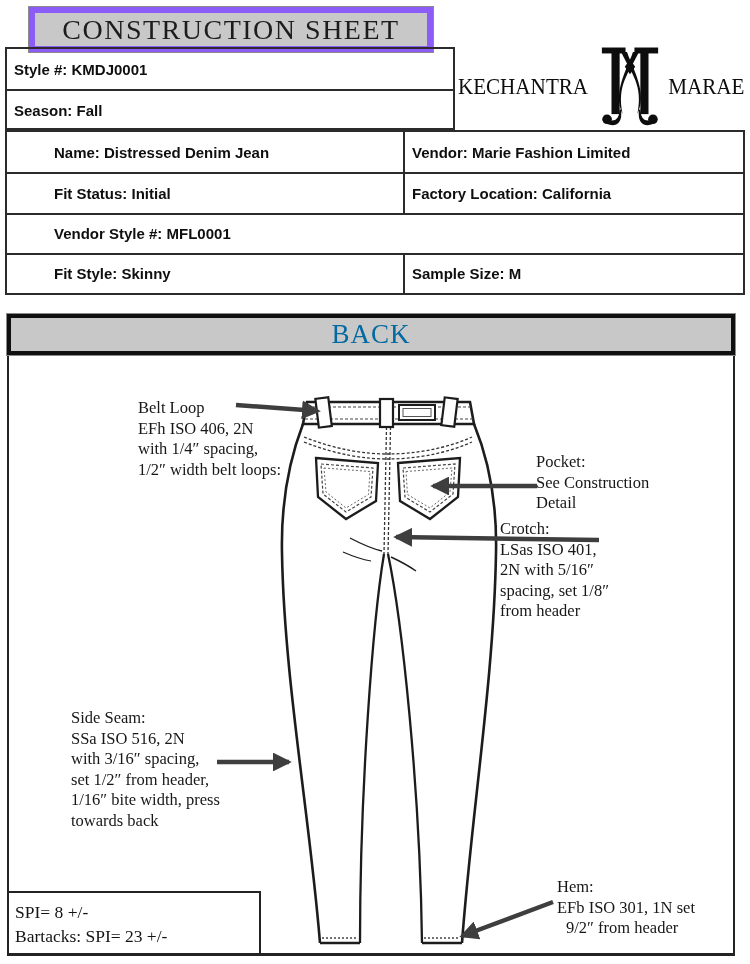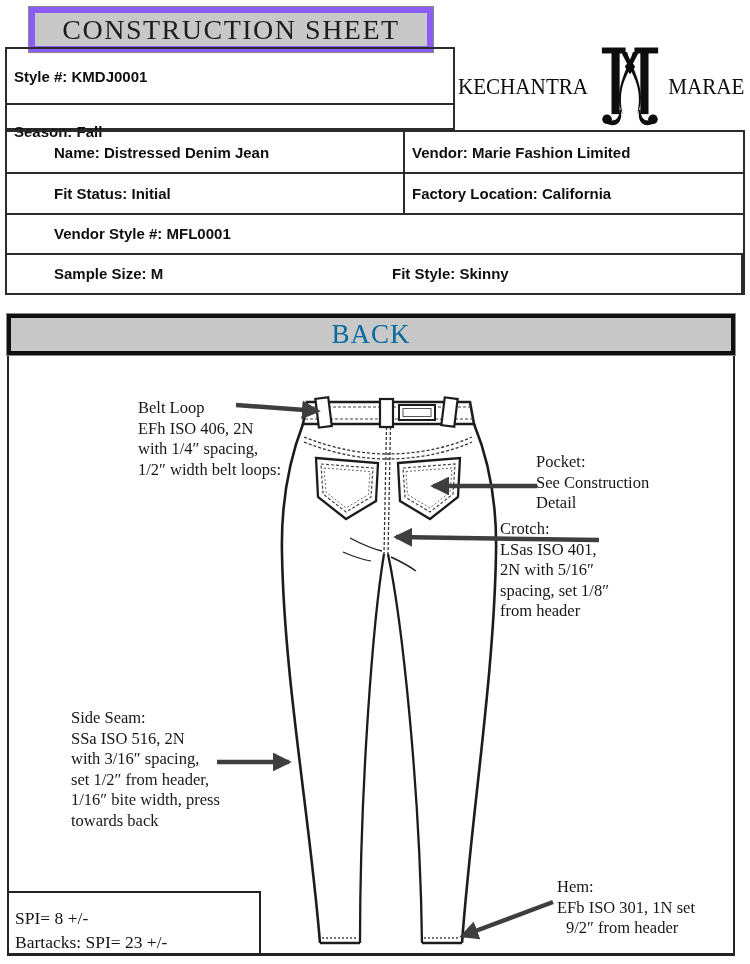--- a/index.html
+++ b/index.html
@@ -15,21 +15,21 @@
   
   .brand{position:absolute;left:452px;top:36px;width:294px;height:100px;
     display:flex;align-items:center;justify-content:center;}
   .brand-word{font-size:24px;letter-spacing:0px;display:inline-block;transform:scaleX(.88);
     color:#0d0d0d;white-space:nowrap;}
   .monogram{width:74px;height:96px;margin:0 -4px;flex:0 0 auto;}
 
   
   .tableA{position:absolute;left:5px;top:47px;width:450px;height:83px;
     border:2px solid #2b2b2b;box-sizing:border-box;}
-  .tableA .row{height:54px;display:flex;align-items:center;box-sizing:border-box;}
+  .tableA .row{height:40px;display:flex;align-items:center;box-sizing:border-box;}
   .tableA .row+.row{border-top:2px solid #2b2b2b;}
   .tableB{position:absolute;left:5px;top:130px;width:740px;height:165px;
     border:2px solid #2b2b2b;box-sizing:border-box;}
   .tableB .row{height:40.25px;display:flex;box-sizing:border-box;padding-left:40px;}
   .tableB .row+.row{border-top:2px solid #2b2b2b;}
   .cell{display:flex;align-items:center;box-sizing:border-box;}
   .cell-left{width:358px;border-right:2px solid #2b2b2b;}
   .cell-right{flex:1;}
   .info-text{font-family:"Liberation Sans", sans-serif;font-weight:700;font-size:15px;
     color:#0f0f0f;padding-left:7px;white-space:nowrap;}
@@ -49,21 +49,21 @@
   .ann-belt{left:109px;top:398px;margin-left:29px;}
   .ann-pocket{left:536px;top:452px;}
   .ann-crotch{left:500px;top:519px;}
   .ann-side{left:71px;top:708px;}
   .ann-hem{left:557px;top:877px;}
   .ann-hem .ann-line:nth-child(3){padding-left:9px;}
 
   
   .spi-box{position:absolute;left:9px;top:891px;width:252px;height:63px;
     border:2.5px solid #232323;border-left:none;border-bottom:none;box-sizing:border-box;
-    padding:14px 0 0 6px;}
+    padding:8px 0 0 6px;}
   .spi-box .spi-line{font-size:17.5px;line-height:23.5px;color:#141414;white-space:nowrap;}
 </style>
 </head>
 <body>
 
 <div id="canvas">
 
   <div class="title-box">
     <span>CONSTRUCTION SHEET</span>
   </div>
@@ -113,25 +113,25 @@
       <div class="cell cell-right">
         <span class="info-text">Factory Location: California</span>
         </div>
     </div>
     <div class="row">
       <div class="cell cell-right">
         <span class="info-text">Vendor Style #: MFL0001</span>
         </div>
     </div>
     <div class="row">
-      <div class="cell cell-right">
-        <span class="info-text">Sample Size: M</span>
-        </div>
       <div class="cell cell-left">
         <span class="info-text">Fit Style: Skinny</span>
+        </div>
+      <div class="cell cell-right">
+        <span class="info-text">Sample Size: M</span>
         </div>
     </div>
   </div>
 
   <div class="back-box"></div>
   <div class="back-header">
     <span>BACK</span>
   </div>
 
   <svg class="drawing" viewBox="0 0 728 596" aria-hidden="true">

